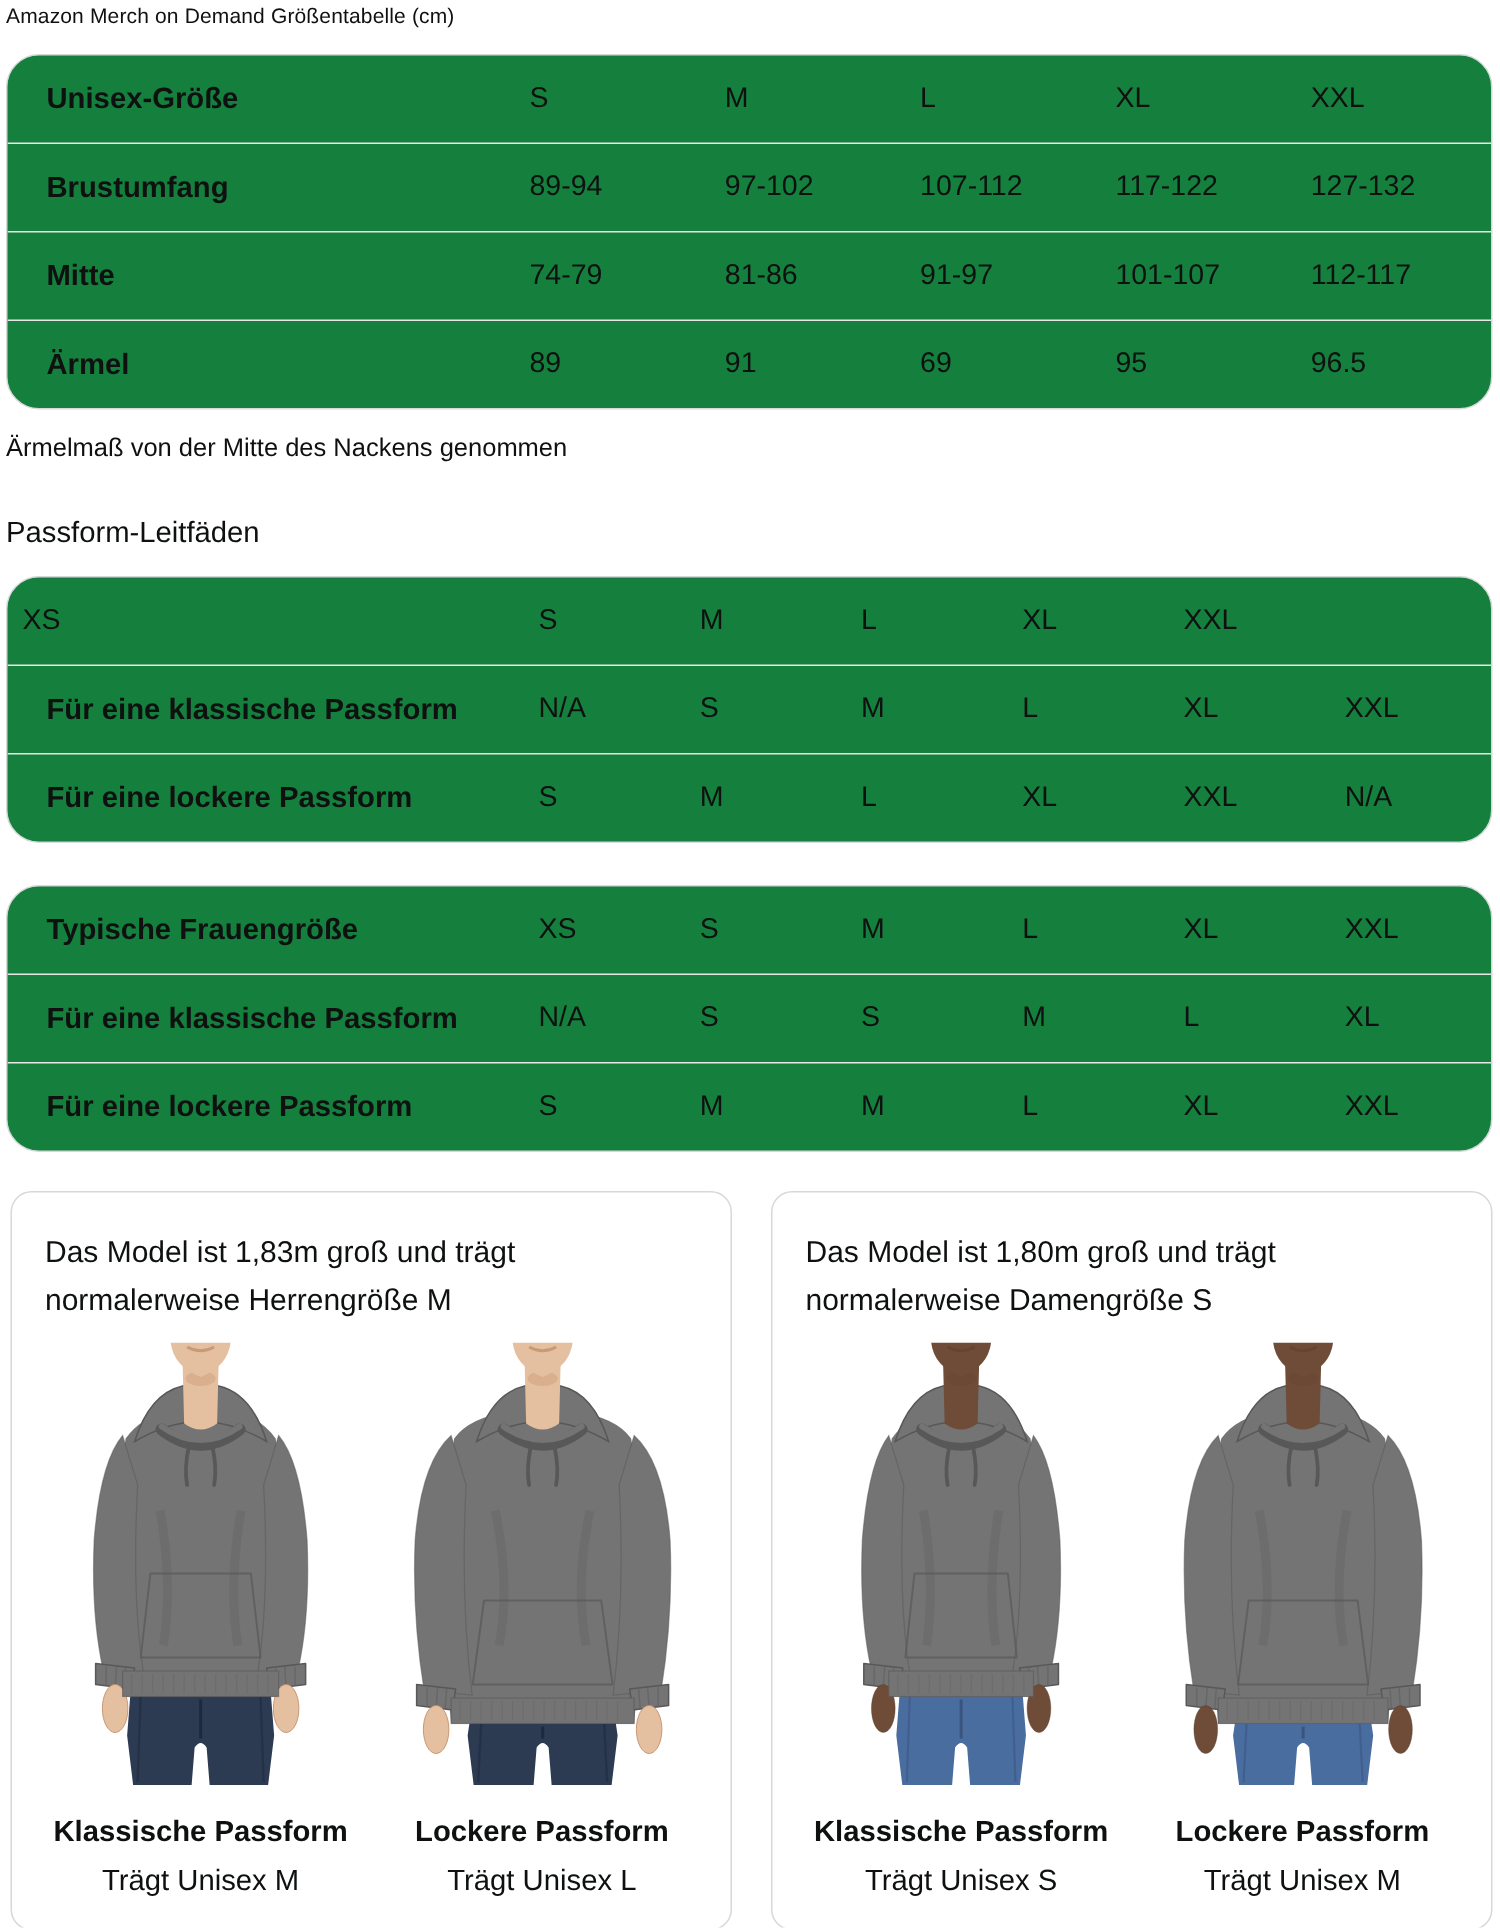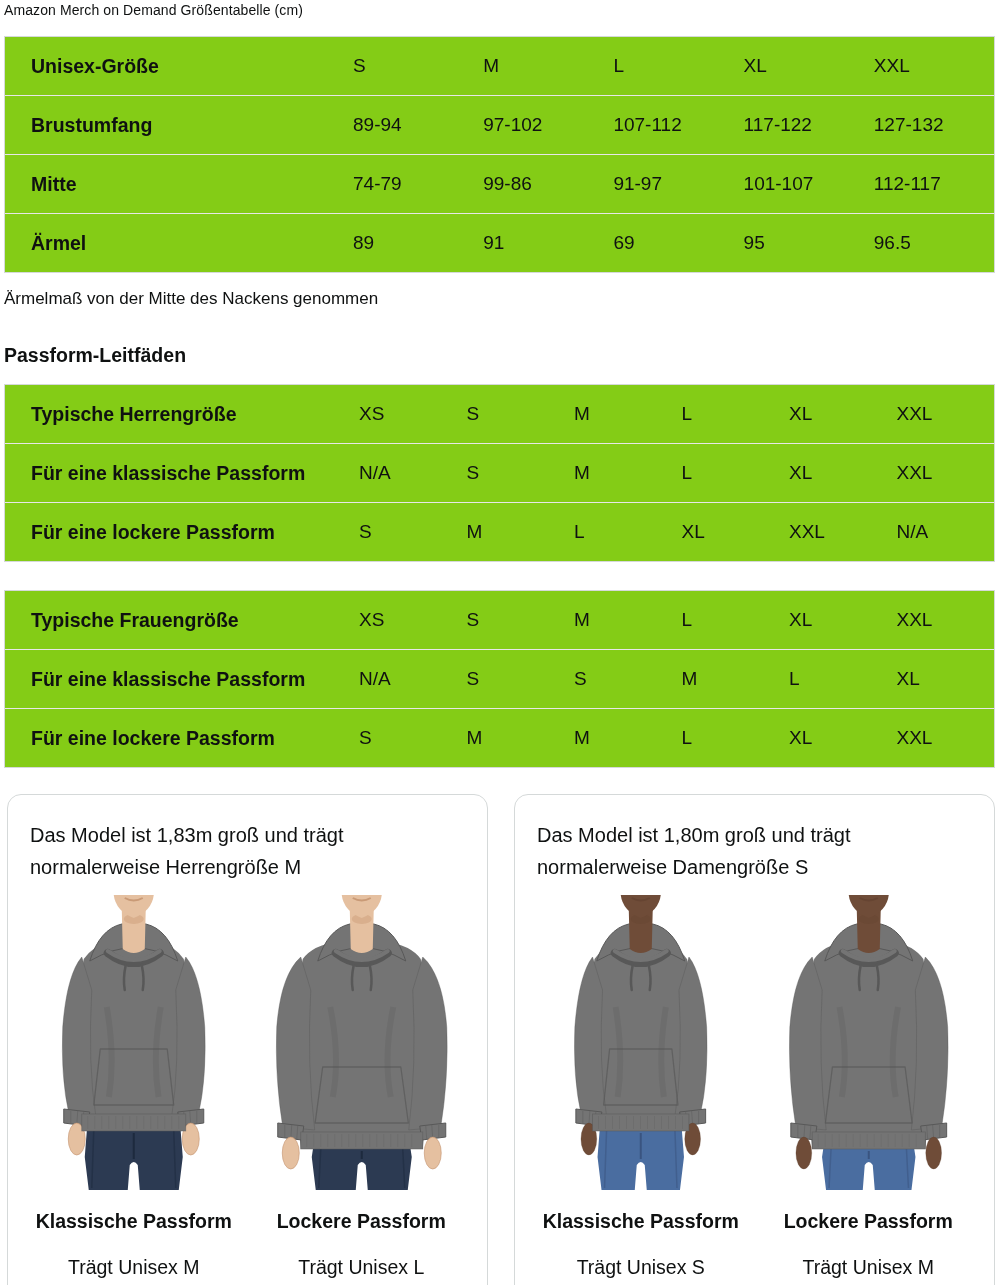--- a/index.html
+++ b/index.html
@@ -1,41 +1,41 @@
 <!DOCTYPE html>
 <html style="--ink: #0F1111; --border: #D5D9D9; --divider: #E7E7E7;"><head>
 <meta charset="utf-8">
 <style>
   html,body{margin:0;padding:0;background:#fff}
   body{width:1000px;height:1285px;box-sizing:border-box;overflow:hidden;
        color:var(--ink,#0F1111);font-family:"Liberation Sans",sans-serif;}
   .page{padding:2px 5px 0 4px}
   h1.title{font-size:14px;font-weight:400;margin:0 0 18px 0;letter-spacing:.1px}
-  .tbl{border:1px solid var(--border,#D5D9D9);border-radius:0;overflow:hidden;
-       background:#84cc16;margin:0 0 16px 0}
+  .tbl{border:1px solid var(--border,#D5D9D9);border-radius:22px;overflow:hidden;
+       background:#15803d;margin:0 0 16px 0}
   .tbl .row{display:grid;align-items:center;min-height:58px}
   .tbl .row + .row{border-top:1px solid var(--divider,#E7E7E7)}
   .tbl.cols5 .row{grid-template-columns:338px repeat(5,1fr)}
   .tbl.cols6 .row{grid-template-columns:344px repeat(6,1fr)}
   .cell{font-size:19px;padding:6px 6px 6px 10px;white-space:nowrap}
   .cell.label{font-weight:700;font-size:19.5px;padding-left:26px}
   .note{font-size:17px;margin:0 0 35px 0}
-  h2.subhead{font-size:19.5px;font-weight:700;margin:0 0 17px 0}
+  h2.subhead{font-size:19.5px;font-weight:400;margin:0 0 17px 0}
   .tbl.fitm{margin-bottom:28px}
   .tbl.fitw{margin-bottom:26px}
   .cards{display:flex;gap:26px;margin-left:3px}
   .card{flex:1;border:1px solid var(--border,#D5D9D9);border-radius:14px;
         padding:24px 20px 20px 20px;background:#fff;box-sizing:border-box}
   .card-desc{font-size:20px;line-height:32px;margin:0 0 12px 2px;max-width:420px}
   .figs{display:flex;gap:16px}
   .figcol{flex:1;display:flex;flex-direction:column;align-items:center;min-width:0}
   .photo{width:100%;height:295px}
   .photo svg{width:100%;height:100%;display:block}
   .cap-bold{font-size:19.5px;font-weight:700;margin-top:20px;text-align:center;white-space:nowrap}
-  .cap-reg{font-size:19.5px;margin-top:23px;text-align:center;white-space:nowrap}
+  .cap-reg{font-size:19.5px;margin-top:10px;text-align:center;white-space:nowrap}
 </style>
 </head>
 <body>
 
 <div class="page">
 
   <h1 class="title">Amazon Merch on Demand Größentabelle (cm)</h1>
 
   <section class="tbl cols5">
       <div class="row">
@@ -50,42 +50,41 @@
         <div class="cell label">Brustumfang</div>
         <div class="cell">89-94</div>
         <div class="cell">97-102</div>
         <div class="cell">107-112</div>
         <div class="cell">117-122</div>
         <div class="cell">127-132</div>
       </div>
       <div class="row">
         <div class="cell label">Mitte</div>
         <div class="cell">74-79</div>
-        <div class="cell">99-86</div>
+        <div class="cell">81-86</div>
         <div class="cell">91-97</div>
         <div class="cell">101-107</div>
         <div class="cell">112-117</div>
       </div>
       <div class="row">
         <div class="cell label">Ärmel</div>
         <div class="cell">89</div>
         <div class="cell">91</div>
         <div class="cell">69</div>
         <div class="cell">95</div>
         <div class="cell">96.5</div>
       </div>
     </section>
 
   <p class="note">Ärmelmaß von der Mitte des Nackens genommen</p>
 
   <h2 class="subhead">Passform-Leitfäden</h2>
 
   <section class="tbl cols6 fitm">
       <div class="row">
-        <div class="cell label">Typische Herrengröße</div>
         <div class="cell">XS</div>
         <div class="cell">S</div>
         <div class="cell">M</div>
         <div class="cell">L</div>
         <div class="cell">XL</div>
         <div class="cell">XXL</div>
       </div>
       <div class="row">
         <div class="cell label">Für eine klassische Passform</div>
         <div class="cell">N/A</div>

